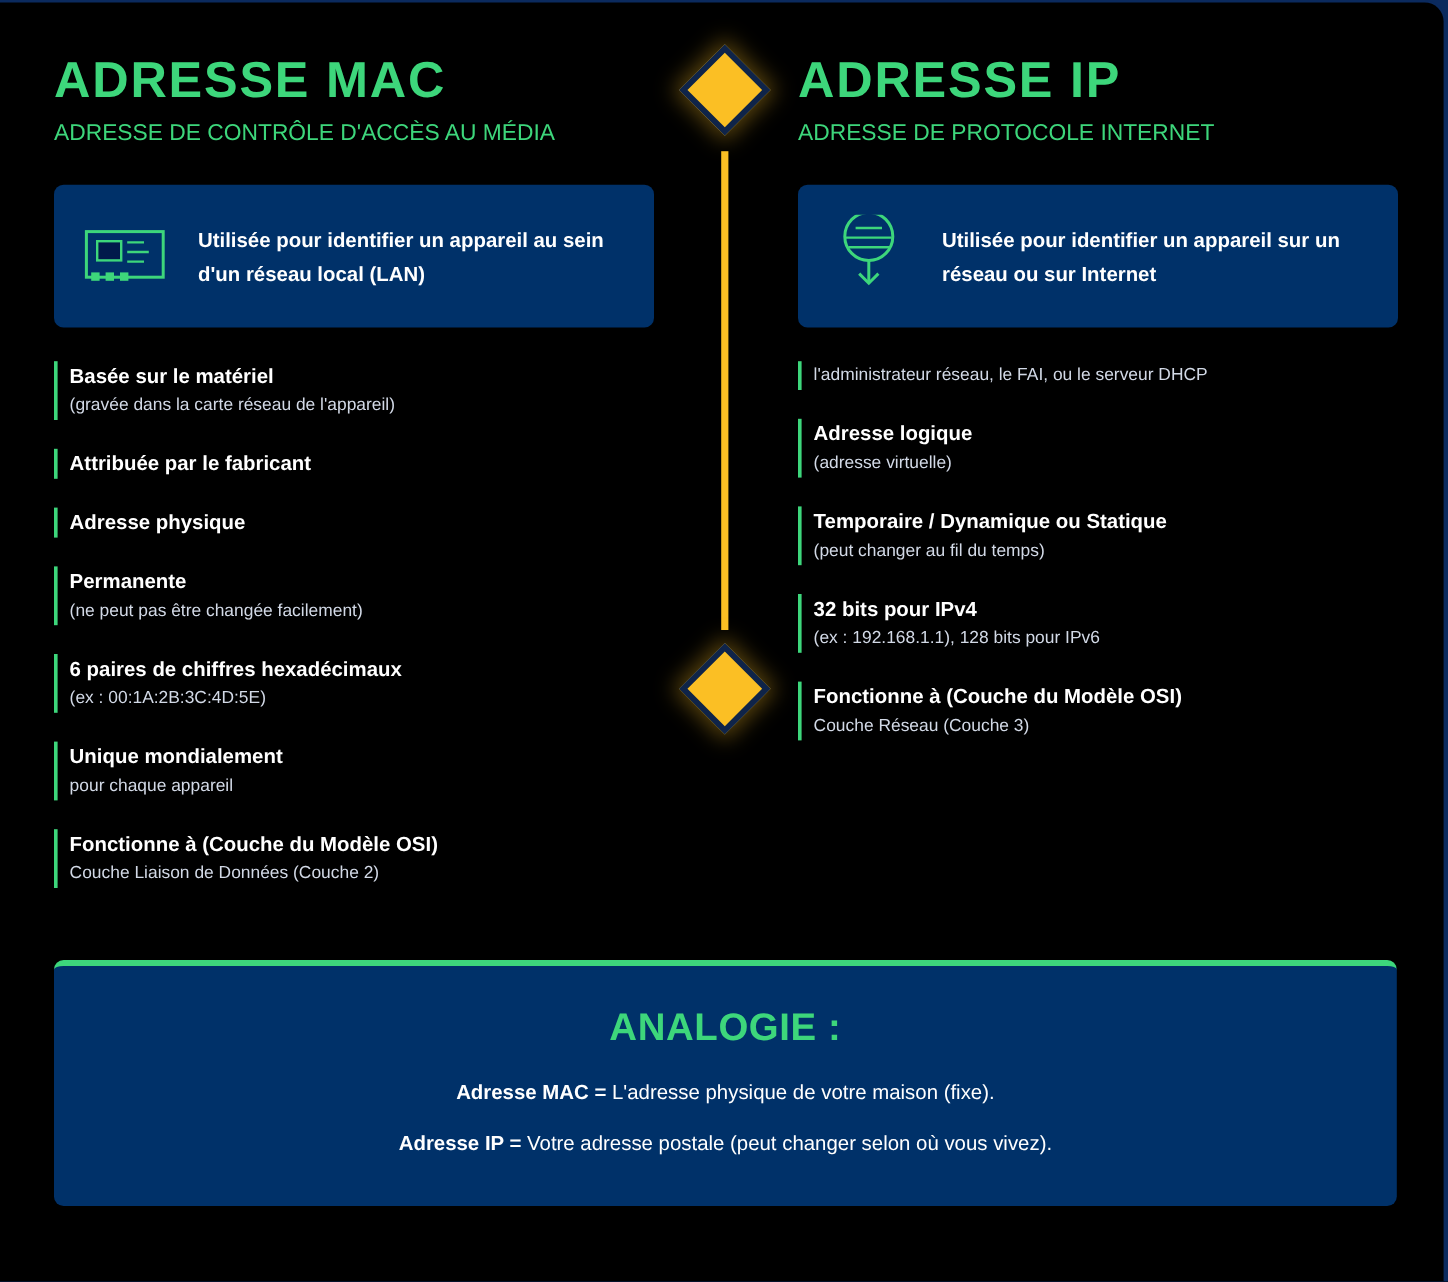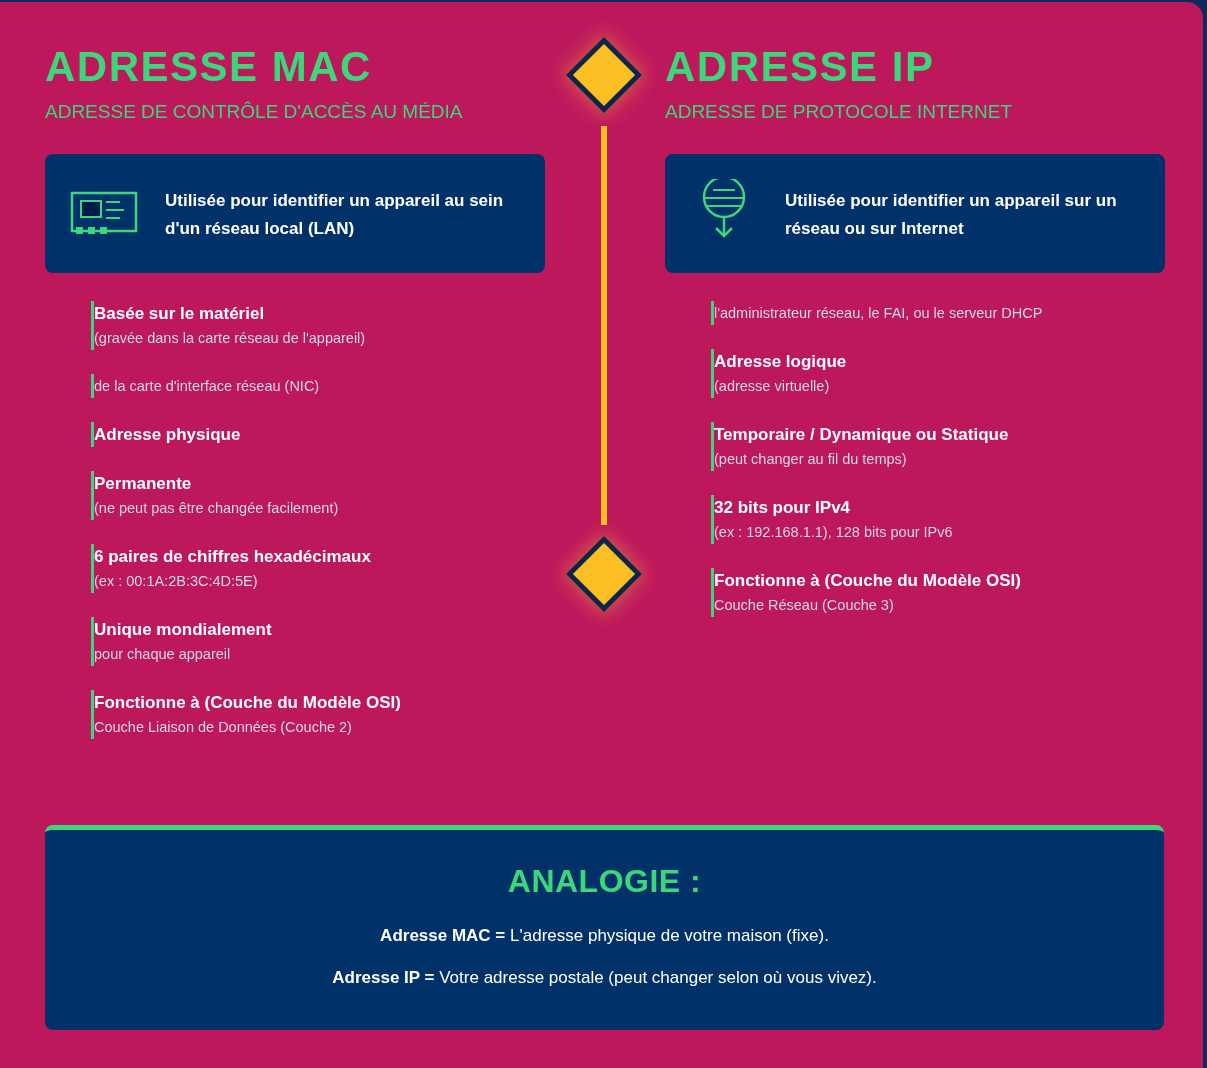--- a/index.html
+++ b/index.html
@@ -6,21 +6,21 @@
   html, body { width: 1207px; height: 1068px; overflow: hidden; }
   body {
     background: #0b2a5e;
     font-family: "Liberation Sans", sans-serif;
     position: relative;
   }
   .frame {
     position: absolute;
     left: 0; top: 0;
     width: 1205px; height: 1068px;
-    background: #be185d;
+    background: #000000;
     border-radius: 0 18px 0 0;
     border-right: 2px solid #0b2a5e;
     border-top: 2px solid #0b2a5e;
     overflow: hidden;
   }
   .col { position: absolute; top: 0; width: 500px; }
   .col.left { left: 45px; }
   .col.right { left: 665px; }
 
   .title {
@@ -39,22 +39,22 @@
     border-radius: 8px;
   }
   .usage-icon { position: absolute; left: 24px; top: 25px; width: 70px; height: 66px; }
   .usage-text {
     position: absolute; left: 120px; top: 33px; width: 370px;
     font-size: 17px; font-weight: 700; color: #ffffff; line-height: 28px;
   }
   .features { position: absolute; top: 299px; left: 0; width: 500px; }
   .feature {
     border-left: 3px solid #3dd67b;
+    padding-left: 10px;
     margin-bottom: 24px;
-    margin-left: 46px;
   }
   .feature .ft {
     font-size: 17px; font-weight: 700; color: #ffffff; line-height: 25px;
   }
   .feature .fs {
     font-size: 14.5px; color: #d2d9e6; line-height: 24px;
   }
 
   .divider-line {
     position: absolute; left: 601px; top: 124px;
@@ -64,21 +64,21 @@
     position: absolute; width: 54px; height: 54px;
     background: #fbbf24;
     border: 5px solid #0f2449;
     transform: rotate(45deg);
     box-shadow: 0 0 18px 4px rgba(251,191,36,0.35);
   }
   .diamond.top { left: 577px; top: 46px; }
   .diamond.bottom { left: 577px; top: 545px; }
 
   .analogy {
-    position: absolute; left: 45px; top: 823px;
+    position: absolute; left: 45px; top: 798px;
     width: 1119px; height: 205px;
     background: #003169;
     border-radius: 8px;
     border-top: 5px solid #3dd67b;
     text-align: center;
     padding-left: 44px;
   }
   .analogy-title {
     position: absolute; left: 0; right: 0; top: 33px;
     font-size: 32px; font-weight: 700; color: #3dd67b; letter-spacing: 0.5px;
@@ -111,21 +111,21 @@
         <rect x="31" y="48" width="7" height="7" fill="#3dd67b"></rect>
       </svg>
       <div class="usage-text">Utilisée pour identifier un appareil au sein d'un réseau local (LAN)</div>
     </div>
     <div class="features">
       <div class="feature">
         <div class="ft">Basée sur le matériel</div>
         <div class="fs">(gravée dans la carte réseau de l'appareil)</div>
       </div>
       <div class="feature">
-        <div class="fs">de la carte d'interface réseau (NIC)</div>
+        <div class="ft">Attribuée par le fabricant</div>
       </div>
       <div class="feature">
         <div class="ft">Adresse physique</div>
       </div>
       <div class="feature">
         <div class="ft">Permanente</div>
         <div class="fs">(ne peut pas être changée facilement)</div>
       </div>
       <div class="feature">
         <div class="ft">6 paires de chiffres hexadécimaux</div>

